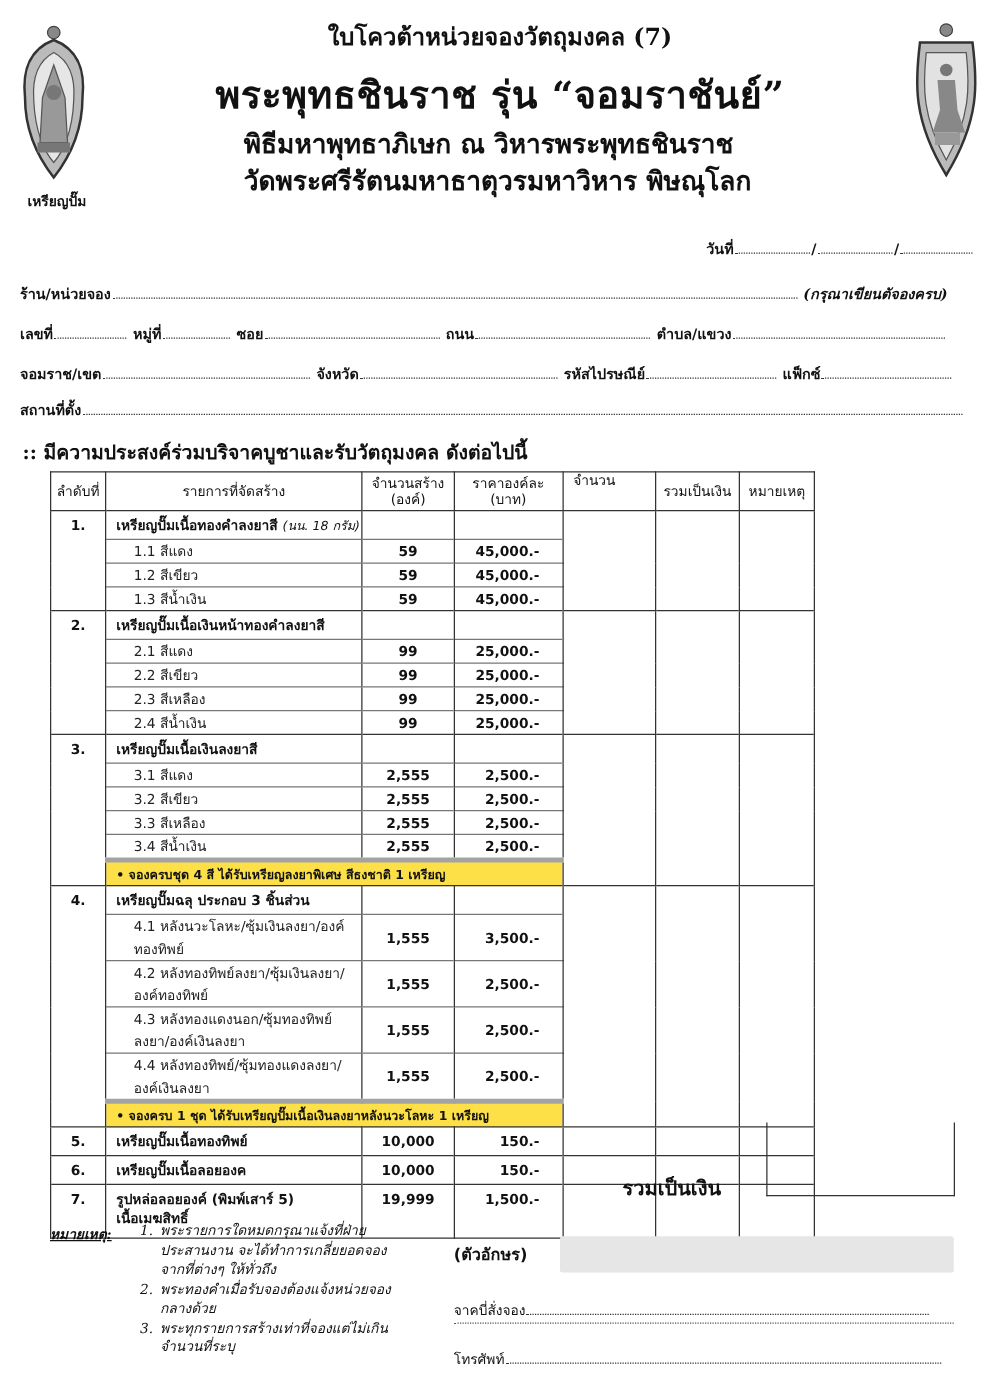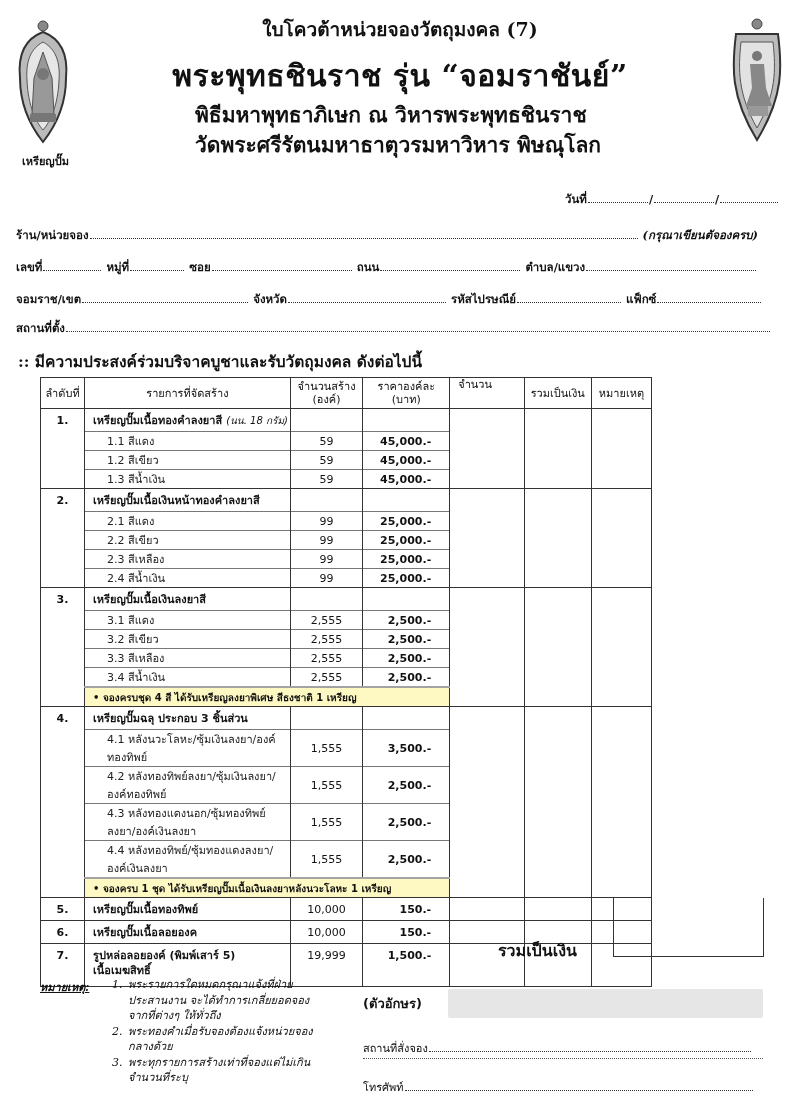--- a/index.html
+++ b/index.html
@@ -29,23 +29,23 @@
   table.main { position:absolute; left:40px; top:377px; border-collapse:collapse; width:612px; }
   table.main td, table.main th { border-left:1.5px solid #333; border-right:1.5px solid #333; padding:0; font-size:11px; }
   table.main th { border:1.5px solid #333; font-weight:normal; height:30px; font-size:11px; line-height:13px; }
   .c1 { width:50px; } .c2 { width:259px; } .c3 { width:85px; } .c4 { width:93px; }
   .c5 { width:86px; } .c6 { width:85px; } .c7 { width:65px; }
   tr.grp-top td { border-top:1.5px solid #333; }
   tr.sub td.sub-line { border-top:1px solid #777; }
   td.num { text-align:center; font-weight:bold; font-size:12px; vertical-align:top; padding-top:5px !important; }
   td.name { font-weight:bold; font-size:12px; padding-left:8px !important; height:22px; }
   td.subname { font-size:10.5px; padding-left:22px !important; height:17px; color:#222;margin-top:32px; }
-  td.qty { text-align:center; font-weight:normal; font-size:10.5px; }
+  td.qty { text-align:center; font-weight:bold; font-size:10.5px; }
   td.price { text-align:right; padding-right:18px !important; font-weight:bold; font-size:10.5px; }
-  tr.promo td.promo-cell { background:#fef9c3; font-size:10px; font-weight:bold; padding-left:8px !important; height:18px; border-top:2px solid #a3a3a3; }
+  tr.promo td.promo-cell { background:#fde047; font-size:10px; font-weight:bold; padding-left:8px !important; height:18px; border-top:4px solid #a3a3a3; }
   tr.last td { border-bottom:1.5px solid #333; }
   td.name2 { font-weight:bold; font-size:12px; padding-left:8px !important; height:38px; vertical-align:top; padding-top:4px !important; line-height:15px; }
 
   
   .total-box { left:613px; top:898px; width:149px; height:58px; border:1.5px solid #333; border-top:none; }
   .total-label { left:498px; top:938px; font-weight:bold; font-size:16px; }
 
   
   .remark-head { left:40px; top:978px; font-weight:bold; font-style:italic; font-size:11px; text-decoration:underline; }
   .remark-list { left:112px; top:977px; width:210px; font-style:italic; font-size:11px; line-height:15.5px; }
@@ -303,18 +303,18 @@
   <div class="item">
       <span class="n">3.</span>
       <span>พระทุกรายการสร้างเท่าที่จองแต่ไม่เกินจำนวนที่ระบุ</span>
     </div>
 </div>
 
 <div class="abs letters-label sans">(ตัวอักษร)</div>
 <div class="abs letters-box"></div>
 
 <div class="abs order-place serif">
-  <span>สถานที่สั่งจอง</span><span class="dots" style="width:322px"></span>
+  <span>จาคบี่สั่งจอง</span><span class="dots" style="width:322px"></span>
 </div>
 <div class="abs order-dots2"></div>
 <div class="abs phone serif">
   <span>โทรศัพท์</span><span class="dots" style="width:348px"></span>
 </div>
 
 </body></html>

